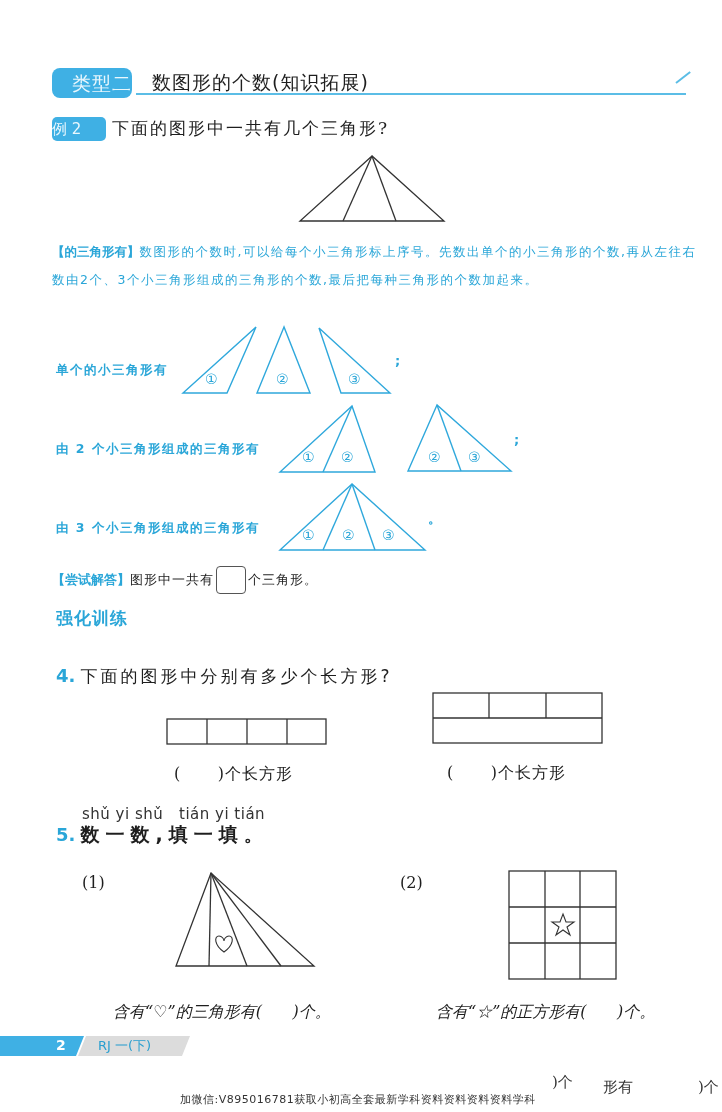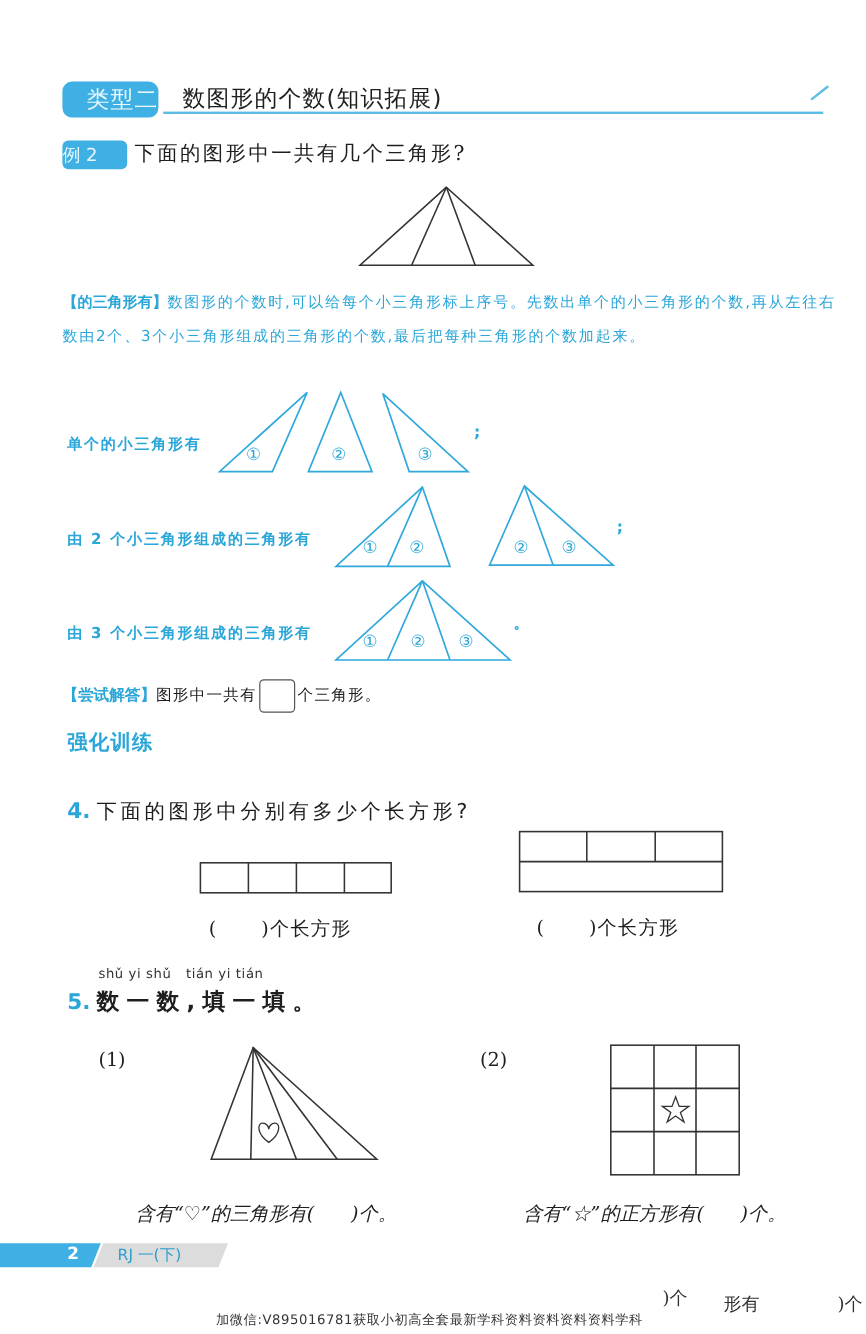--- a/index.html
+++ b/index.html
@@ -26,21 +26,21 @@
   .try .lbl { color: #2aa6d8; font-weight: bold; letter-spacing: 0; }
   .answer-box { display: inline-block; width: 30px; height: 28px; border: 1.5px solid #555; border-radius: 4px; vertical-align: middle; margin: 0 2px; }
 
   .strengthen { left: 56px; top: 607px; font-size: 17px; font-weight: bold; color: #2aa6d8; letter-spacing: 1px; }
 
   .q-num { font-size: 18px; font-weight: bold; color: #2aa6d8; }
   .q-text { font-size: 17px; color: #1e1e1e; letter-spacing: 3px; }
 
   .paren-label { font-size: 16px; color: #1e1e1e; font-family: "DejaVu Serif", serif; letter-spacing: 1px; white-space: pre; }
 
-  .pinyin { font-size: 11px; color: #333; letter-spacing: 0.5px; white-space: pre; }
+  .pinyin { font-size: 15px; color: #333; letter-spacing: 0.5px; white-space: pre; }
   .q5-text { font-size: 19px; font-weight: bold; color: #1e1e1e; letter-spacing: 6px; }
 
   .sub-label { font-size: 16px; color: #1e1e1e; font-family: "DejaVu Serif", serif; }
   .fill-text { font-size: 16px; color: #1e1e1e; font-family: "DejaVu Serif", serif; white-space: pre; font-style: italic; }
   .footer-num { left: 56px; top: 1037px; font-size: 14px; color: #ffffff; font-weight: bold; }
   .footer-label { left: 98px; top: 1037px; font-size: 13px; color: #2a9fd0; }
 
   .watermark { left: 180px; top: 1092px; font-size: 11px; color: #333; letter-spacing: 0.5px; white-space: pre; }
   .bleed { font-size: 15px; color: #333; font-family: "DejaVu Serif", serif; white-space: pre; }
 </style>

